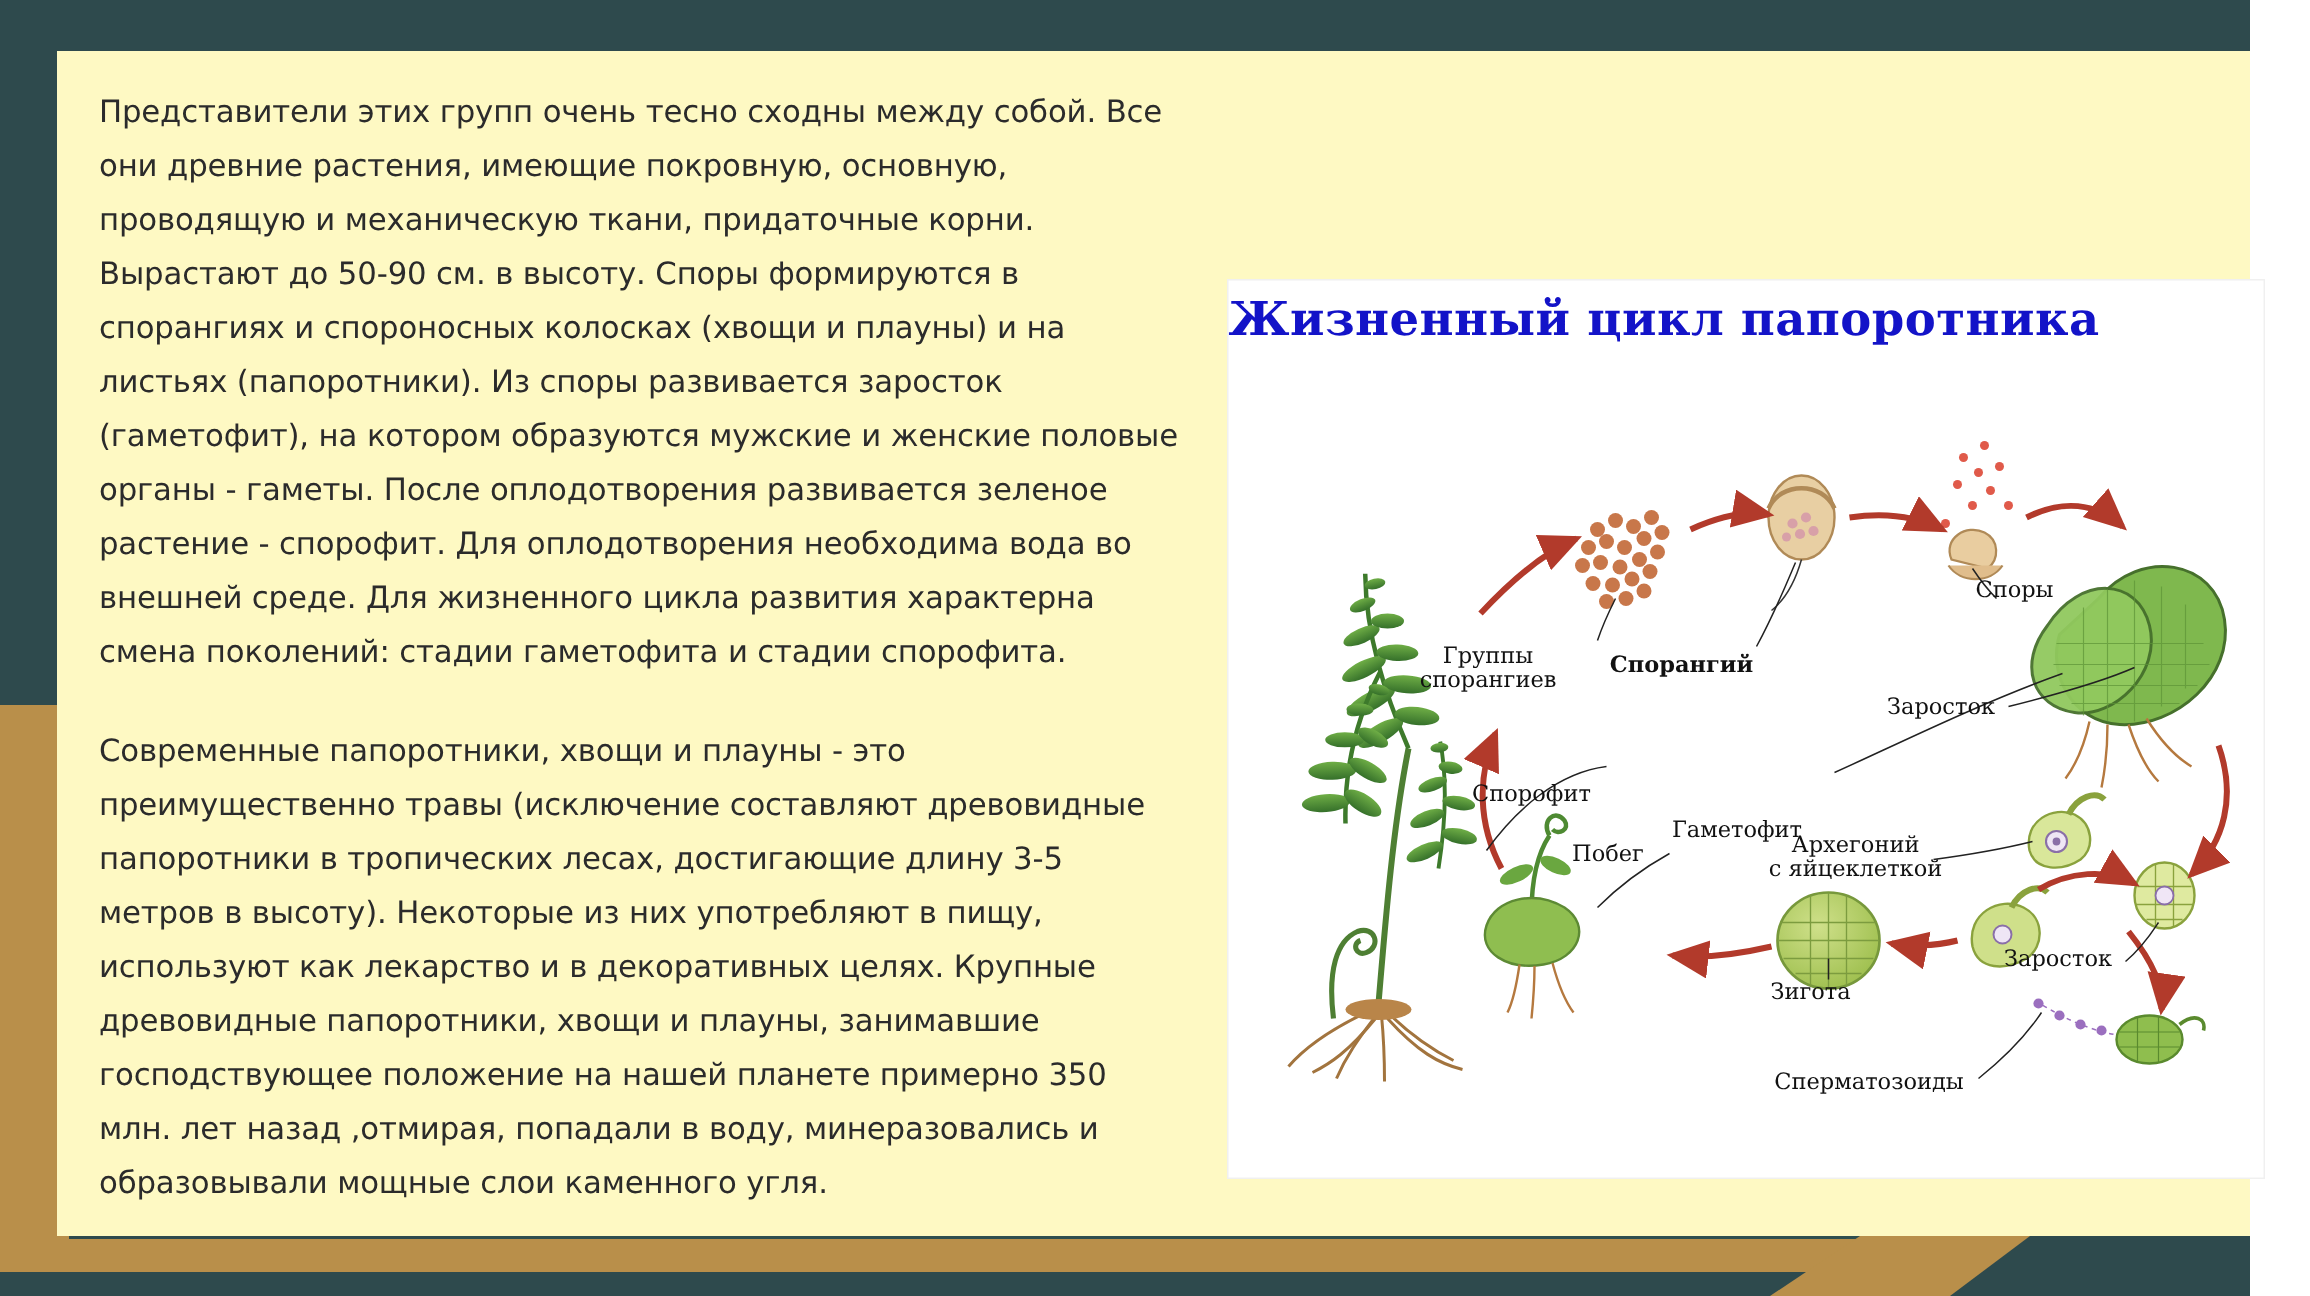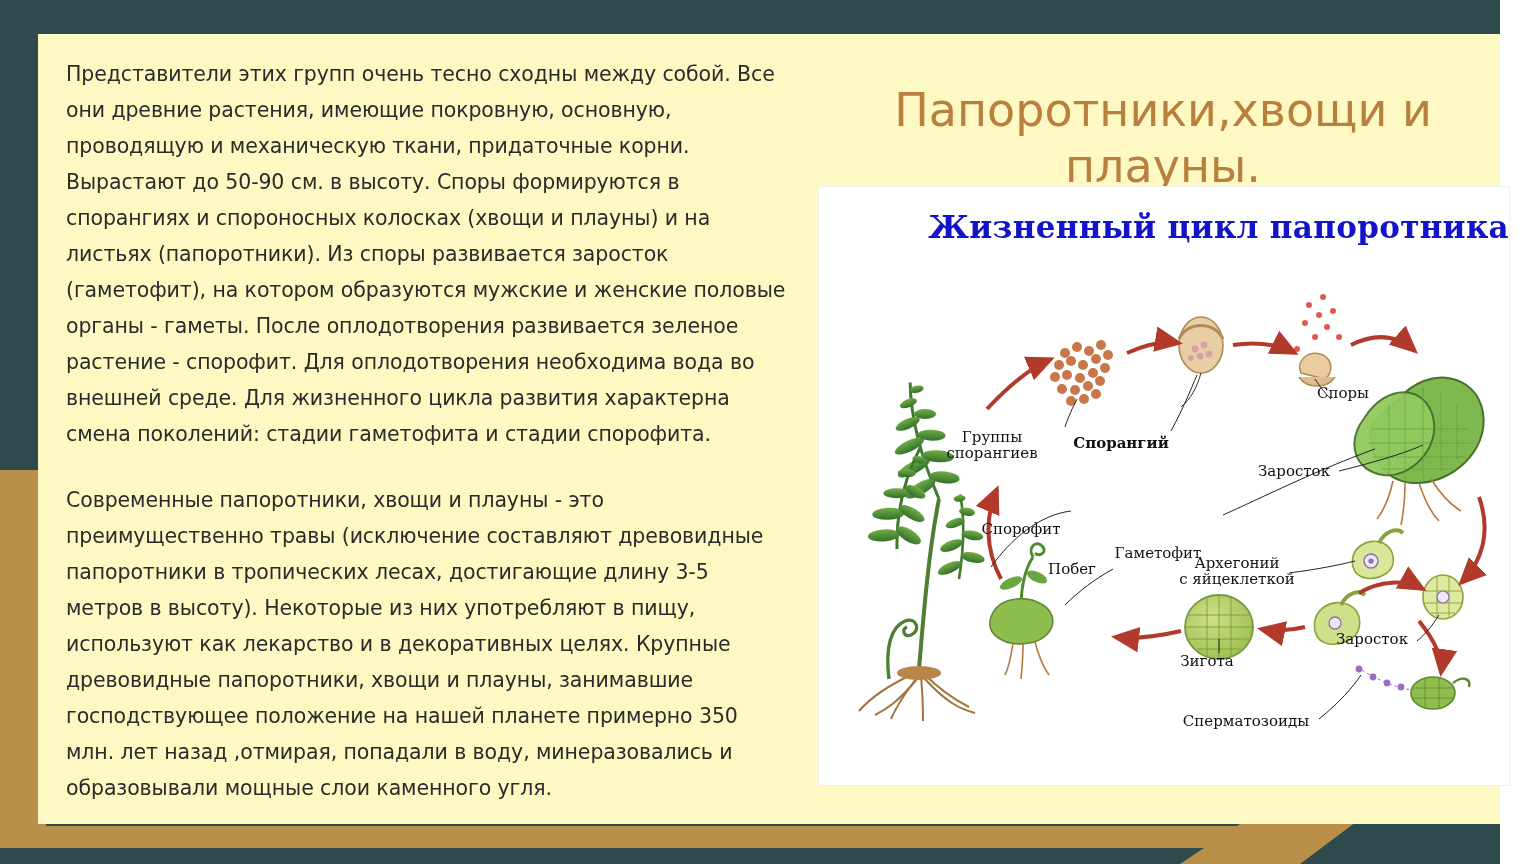--- a/index.html
+++ b/index.html
@@ -120,22 +120,22 @@
     width: 690px;
     height: 598px;
     background: #ffffff;
     border: 1px solid #f0f0f0;
   }
   .figure-title {
     font-family: "DejaVu Serif", serif;
     font-weight: bold;
     font-size: 31px;
     color: #1313c8;
-    text-align: right;
-    margin-top: 22px;
+    text-align: left;
+    margin-top: 8px;
     letter-spacing: 0.3px;
   }
   .diagram {
     position: absolute;
     left: 0;
     top: 62px;
     width: 690px;
     height: 530px;
   }
   .diag-label {
@@ -162,23 +162,20 @@
   <div class="bg-dark-tri"></div>
   <div class="bg-white-right"></div>
 
   <div class="card">
 
     <div class="text-col">
       <p class="para">Представители этих групп очень тесно сходны между собой. Все они древние растения, имеющие покровную, основную, проводящую и механическую ткани, придаточные корни. Вырастают до 50-90 см. в высоту. Споры формируются в спорангиях и спороносных колосках (хвощи и плауны) и на листьях (папоротники). Из споры развивается заросток (гаметофит), на котором образуются мужские и женские половые органы - гаметы. После оплодотворения развивается зеленое растение - спорофит. Для оплодотворения необходима вода во внешней среде. Для жизненного цикла развития характерна смена поколений: стадии гаметофита и стадии спорофита.</p>
       <p class="para">Современные папоротники, хвощи и плауны - это преимущественно травы (исключение составляют древовидные папоротники в тропических лесах, достигающие длину 3-5 метров в высоту). Некоторые из них употребляют в пищу, используют как лекарство и в декоративных целях. Крупные древовидные папоротники, хвощи и плауны, занимавшие господствующее положение на нашей планете примерно 350 млн. лет назад ,отмирая, попадали в воду, минеразовались и образовывали мощные слои каменного угля.</p>
     </div>
 
-    <div class="right-col">
-      <h1 class="slide-title">Папоротники,хвощи  и плауны.</h1>
-    </div>
 
     <div class="figure">
       <div class="figure-title">Жизненный цикл папоротника</div>
 
       <div class="diagram">
         <svg width="690" height="530" viewBox="0 0 690 530">
           <defs>
             <marker id="arrowRed" markerWidth="9" markerHeight="9" refX="6" refY="3.2" orient="auto">
               <path d="M0,0 L7,3.2 L0,6.4 z" fill="#b23a2b"></path>
             </marker>

